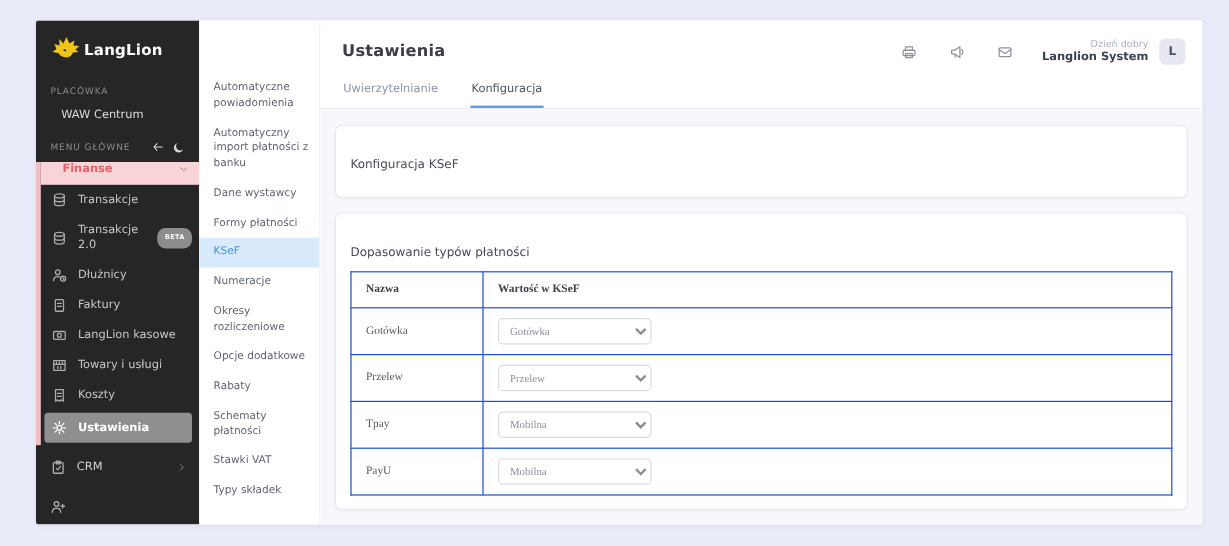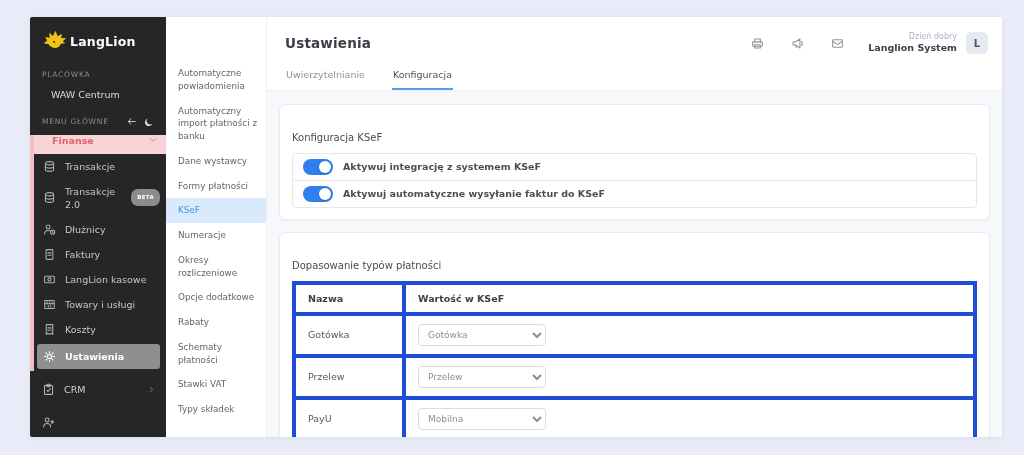--- a/index.html
+++ b/index.html
@@ -98,21 +98,21 @@
   .toggle { position:relative; width:30px; height:16px; border-radius:8px; background:#c9ced6; flex:none; }
   .toggle.on { background:#2f80ed; }
   .toggle .knob {
     position:absolute; top:2px; left:2px; width:12px; height:12px; border-radius:50%;
     background:#fff; box-shadow:0 1px 2px rgba(0,0,0,.2);
   }
   .toggle.on .knob { left:auto; right:2px; }
   .toggle-label { font-size:9.5px; font-weight:bold; color:#4a4f57; }
 
   table { width:100%; border-collapse:collapse; font-size:9.5px; }
-  th, td { border:4px solid #1d4ed8; text-align:left; padding:8px 12px; vertical-align:middle; }
+  th, td { border:1px solid #1d4ed8; text-align:left; padding:8px 12px; vertical-align:middle;font-family:Liberation Serif, serif; }
   th { color:#3c4148; font-weight:bold; height:30px; }
   th.col-name, td.cell-name { width:110px; }
   td.cell-name { color:#555a62; padding:11px 12px; }
   td.cell-value { padding:8px 12px; }
   select {
     width:128px; font-size:9px; color:#8a9099; border:1px solid #d8dce2; border-radius:4px;
     padding:4px 5px; background:#fff; font-family:inherit; outline:none;
   }
 
   .ic svg, .mi svg, .top-ic svg, .chev svg, .chevr svg { display:block; }
@@ -355,34 +355,20 @@
         </div>
         <div class="tab active" data-interactable="true">
           <span data-interactable="false">Konfiguracja</span>
         </div>
     </div>
 
     <div class="content" data-interactable="false">
 
       <section class="panel" data-interactable="false">
         <div class="panel-title" data-interactable="false">Konfiguracja KSeF</div>
-        <div class="toggle-list" data-interactable="false">
-          <div class="toggle-row" data-interactable="false">
-              <span class="toggle on" data-interactable="true">
-                <span class="knob" data-interactable="false"></span>
-              </span>
-              <span class="toggle-label" data-interactable="false">Aktywuj integrację z systemem KSeF</span>
-            </div>
-            <div class="toggle-row" data-interactable="false">
-              <span class="toggle on" data-interactable="true">
-                <span class="knob" data-interactable="false"></span>
-              </span>
-              <span class="toggle-label" data-interactable="false">Aktywuj automatyczne wysyłanie faktur do KSeF</span>
-            </div>
-        </div>
       </section>
 
       <section class="panel" data-interactable="false">
         <div class="panel-title" data-interactable="false">Dopasowanie typów płatności</div>
         <table data-interactable="false">
           <thead>
             <tr>
               <th class="col-name" data-interactable="false">Nazwa</th>
               <th data-interactable="false">Wartość w KSeF</th>
             </tr>
@@ -398,29 +384,29 @@
               </tr>
               <tr data-interactable="false">
                 <td class="cell-name" data-interactable="false">Przelew</td>
                 <td class="cell-value">
                   <select data-interactable="true">
                     <option>Przelew</option>
                   </select>
                 </td>
               </tr>
               <tr data-interactable="false">
-                <td class="cell-name" data-interactable="false">PayU</td>
+                <td class="cell-name" data-interactable="false">Tpay</td>
                 <td class="cell-value">
                   <select data-interactable="true">
                     <option>Mobilna</option>
                   </select>
                 </td>
               </tr>
               <tr data-interactable="false">
-                <td class="cell-name" data-interactable="false">Tpay</td>
+                <td class="cell-name" data-interactable="false">PayU</td>
                 <td class="cell-value">
                   <select data-interactable="true">
                     <option>Mobilna</option>
                   </select>
                 </td>
               </tr>
           </tbody>
         </table>
       </section>
 

